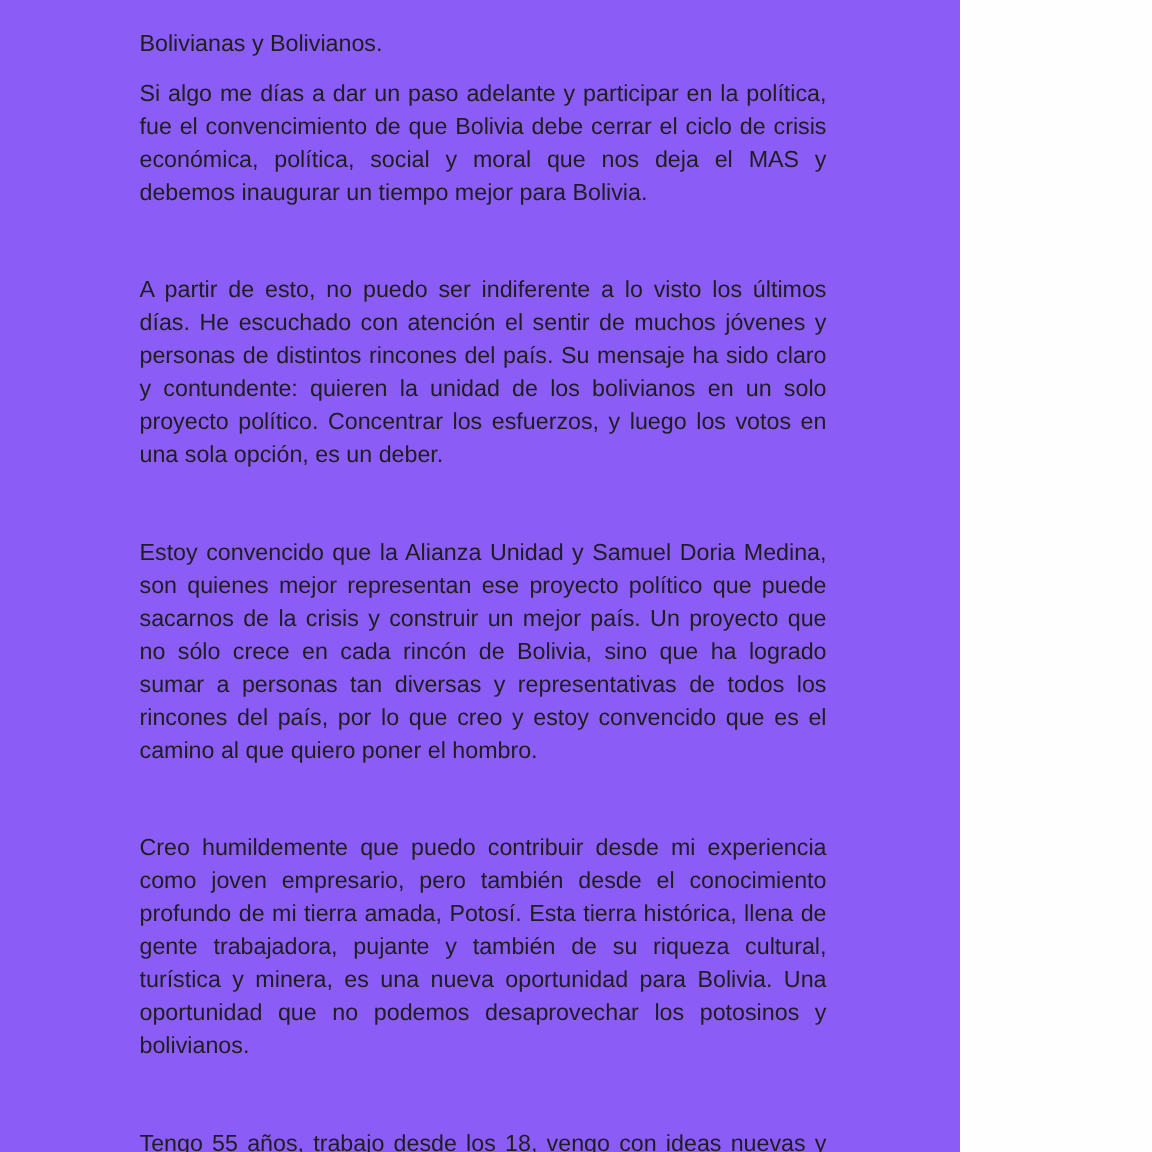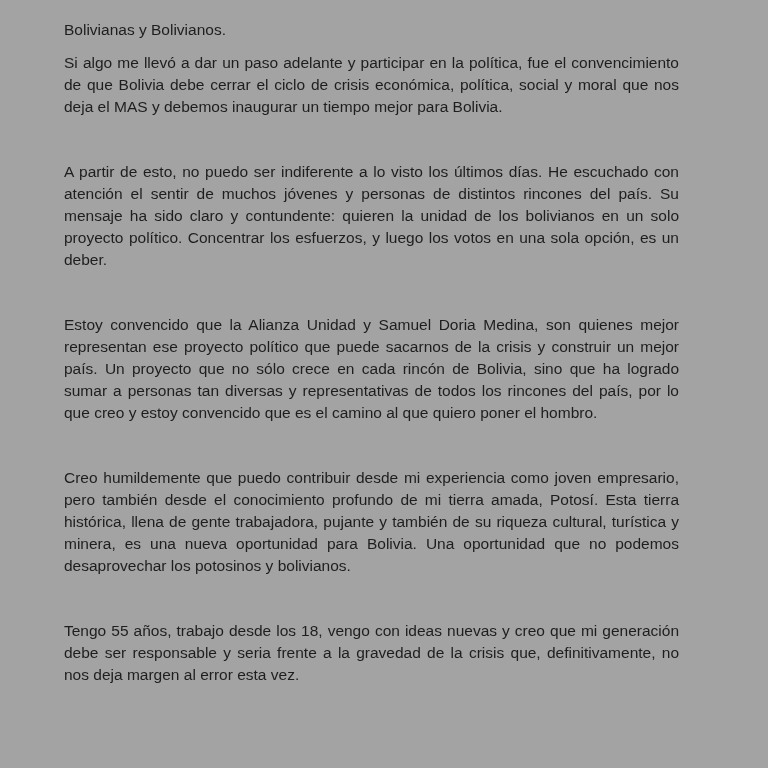--- a/index.html
+++ b/index.html
@@ -8,24 +8,24 @@
   }
   body {
     width: 768px;
     height: 768px;
     background: #fefefe;
     overflow: hidden;
     font-family: "Liberation Sans", "DejaVu Sans", sans-serif;
   }
   .page {
     box-sizing: border-box;
-    width: 768px;
+    width: 640px;
     height: 768px;
-    padding: 19px 89px 20px 64px;
-    background: #a3a3a3;
+    padding: 19px 89px 20px 93px;
+    background: #8b5cf6;
   }
   .salutation {
     margin: 0 0 11px 0;
     font-size: 15.5px;
     line-height: 22px;
     color: #1e1e1e;
     text-align: left;
   }
   .para {
     margin: 0 0 43px 0;
@@ -38,21 +38,21 @@
   .para:last-child {
     margin-bottom: 0;
   }
 </style>
 </head>
 <body>
 
 <div class="page">
   <p class="salutation">Bolivianas y Bolivianos.</p>
 
-  <p class="para">Si algo me llevó a dar un paso adelante y participar en la política, fue el convencimiento de que Bolivia debe cerrar el ciclo de crisis económica, política, social y moral que nos deja el MAS y debemos inaugurar un tiempo mejor para Bolivia.</p>
+  <p class="para">Si algo me días a dar un paso adelante y participar en la política, fue el convencimiento de que Bolivia debe cerrar el ciclo de crisis económica, política, social y moral que nos deja el MAS y debemos inaugurar un tiempo mejor para Bolivia.</p>
 
   <p class="para">A partir de esto, no puedo ser indiferente a lo visto los últimos días. He escuchado con atención el sentir de muchos jóvenes y personas de distintos rincones del país. Su mensaje ha sido claro y contundente: quieren la unidad de los bolivianos en un solo proyecto político. Concentrar los esfuerzos, y luego los votos en una sola opción, es un deber.</p>
 
   <p class="para">Estoy convencido que la Alianza Unidad y Samuel Doria Medina, son quienes mejor representan ese proyecto político que puede sacarnos de la crisis y construir un mejor país. Un proyecto que no sólo crece en cada rincón de Bolivia, sino que ha logrado sumar a personas tan diversas y representativas de todos los rincones del país, por lo que creo y estoy convencido que es el camino al que quiero poner el hombro.</p>
 
   <p class="para">Creo humildemente que puedo contribuir desde mi experiencia como joven empresario, pero también desde el conocimiento profundo de mi tierra amada, Potosí. Esta tierra histórica, llena de gente trabajadora, pujante y también de su riqueza cultural, turística y minera, es una nueva oportunidad para Bolivia. Una oportunidad que no podemos desaprovechar los potosinos y bolivianos.</p>
 
   <p class="para">Tengo 55 años, trabajo desde los 18, vengo con ideas nuevas y creo que mi generación debe ser responsable y seria frente a la gravedad de la crisis que, definitivamente, no nos deja margen al error esta vez.</p>
 
 </div>

